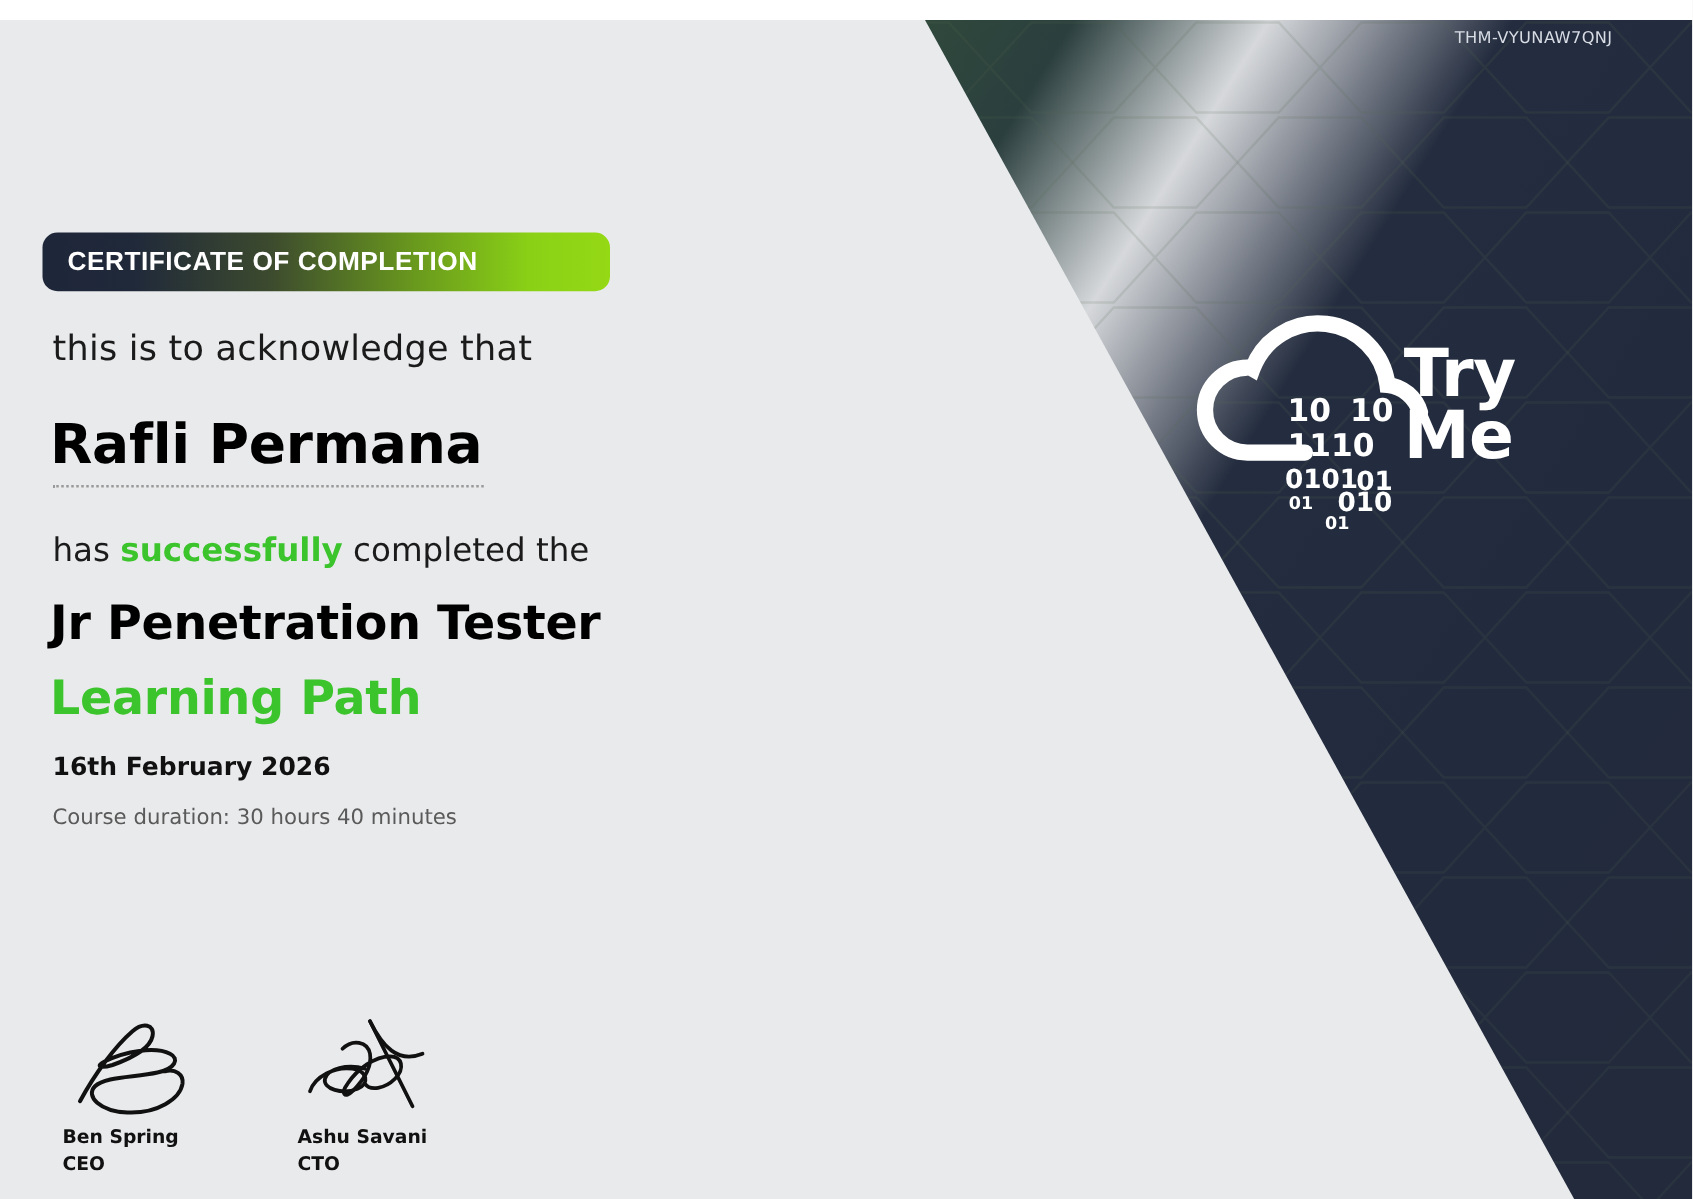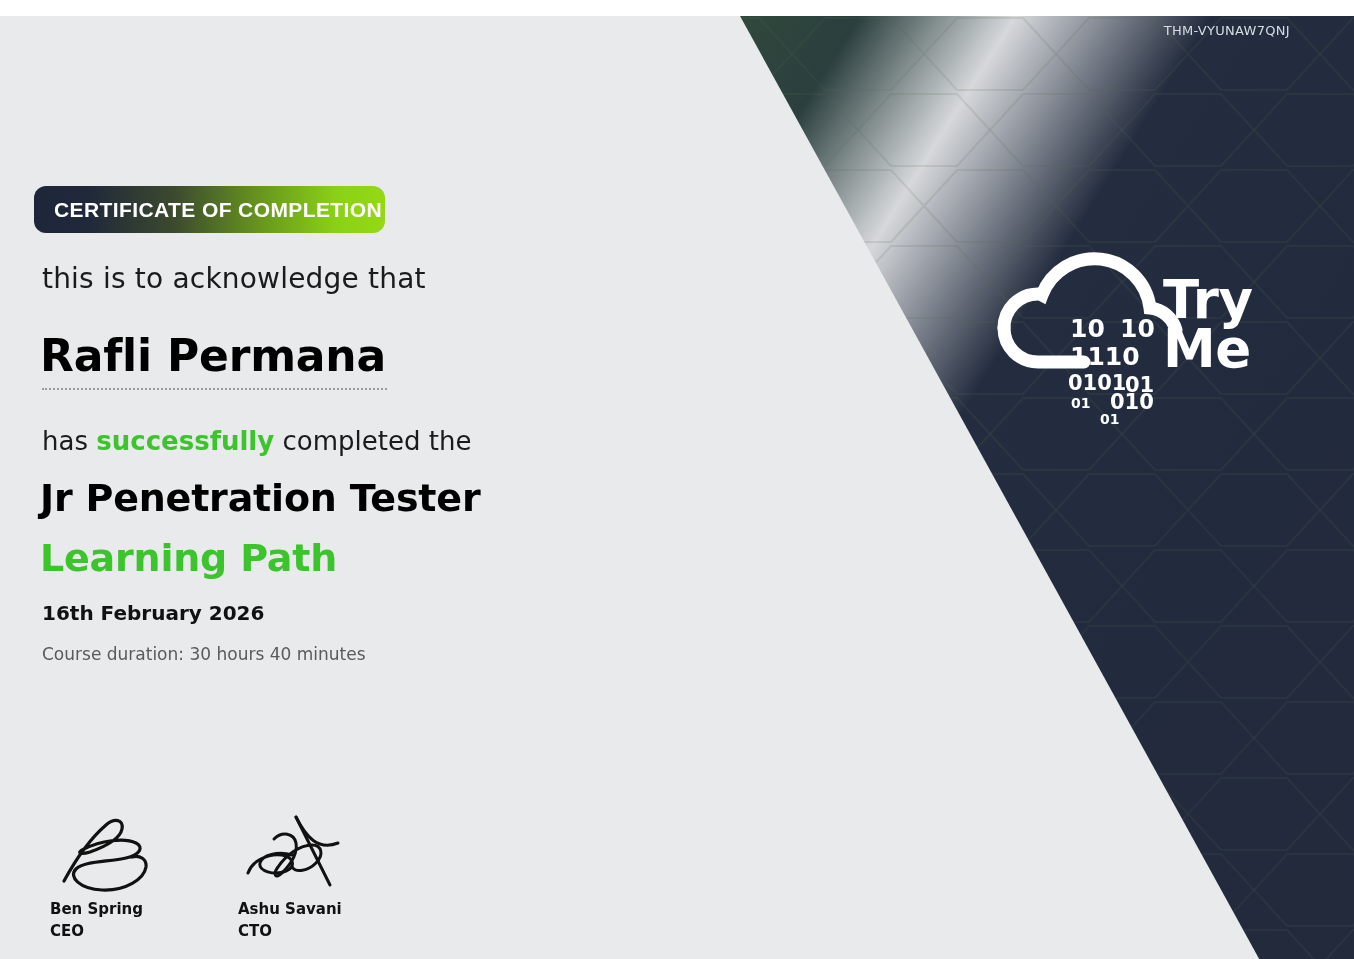--- a/index.html
+++ b/index.html
@@ -46,21 +46,21 @@
     -webkit-clip-path: polygon(740px 0px, 1354px 0px, 1354px 959px, 1268px 959px);
     clip-path: polygon(740px 0px, 1354px 0px, 1354px 959px, 1268px 959px);
     opacity: .5;
   }
 
   
   .badge {
     position: absolute;
     left: 34px;
     top: 170px;
-    width: 351px;
+    width: 454px;
     height: 47px;
     border-radius: 12px;
     background: linear-gradient(90deg, #1e2639 0%, #20293a 16%, #3c4a2e 40%, #6a9a1d 66%, #8ad116 86%, #95d915 100%);
     display: flex;
     align-items: center;
   }
   .badge-label {
     color: #ffffff;
     font-size: 21px;
     font-weight: bold;
@@ -170,21 +170,21 @@
     right: 64px;
     top: 7px;
     font-size: 13px;
     color: #d8dce4;
     letter-spacing: .3px;
   }
 
   
   .logo {
     position: absolute;
-    left: 988px;
+    left: 948px;
     top: 216px;
     width: 330px;
     height: 196px;
   }
   .logo-word {
     position: absolute;
     left: 175px;
     top: 44px;
     color: #ffffff;
     font-size: 53px;

